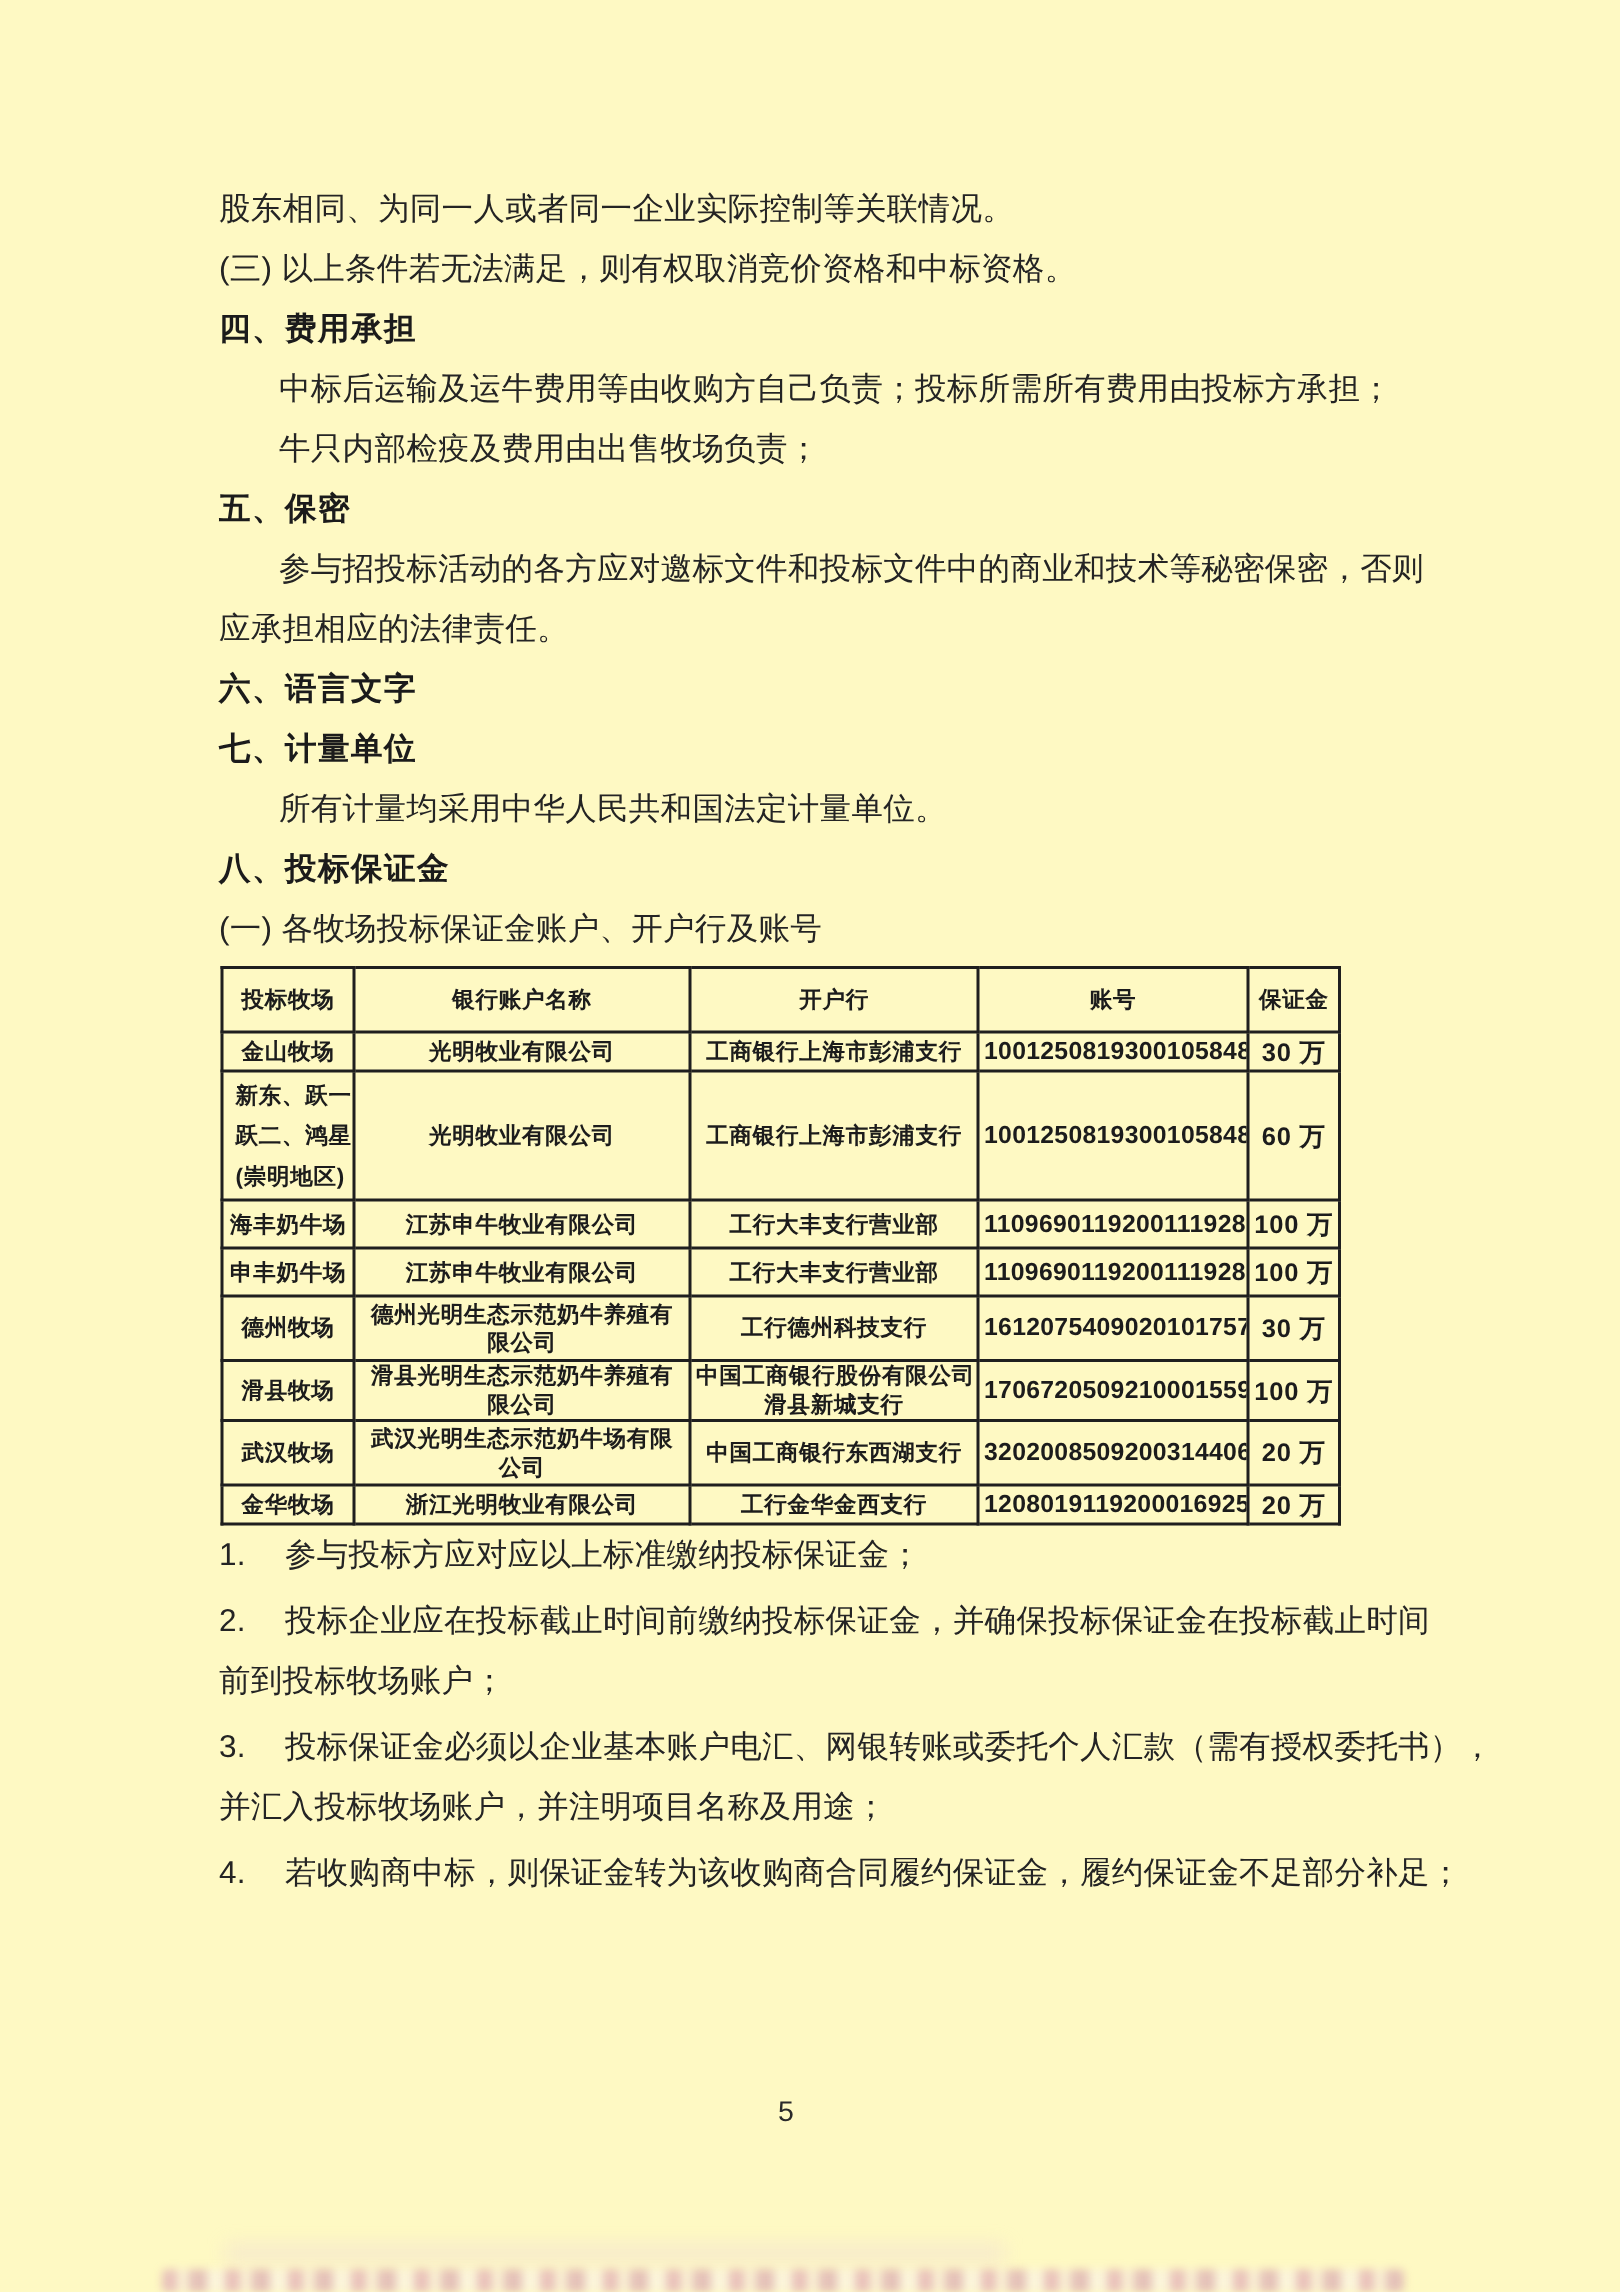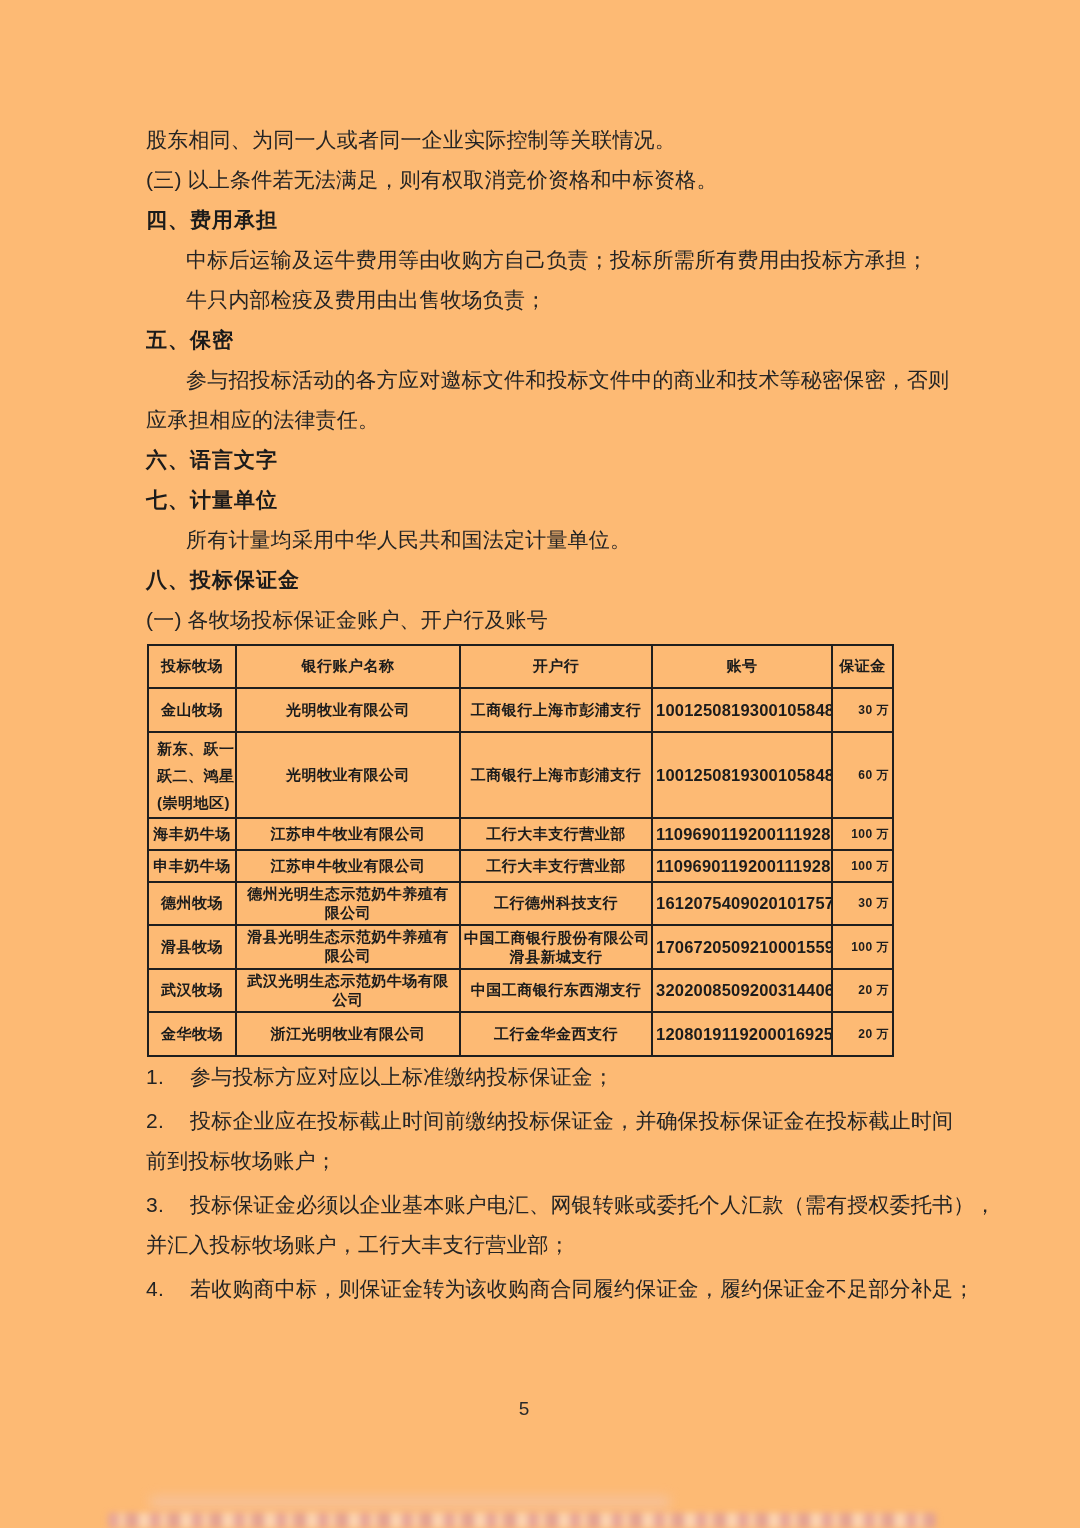--- a/index.html
+++ b/index.html
@@ -4,21 +4,21 @@
 <style>
   html, body { margin:0; padding:0; }
   body {
     width:1080px; height:1528px;
     background:#fdfdfd;
     font-family:"Liberation Sans", sans-serif;
     color:#202020;
     position:relative;
     overflow:hidden;
   }
-  .page { position:relative; width:1080px; height:1528px; background:#fdba74; }
+  .page { position:relative; width:1080px; height:1528px; background:#fef9c3; }
   .content {
     position:absolute; inset:0;
     padding:120px 80px 0 146px;
     box-sizing:border-box;
   }
   .line {
     font-size:21px;
     line-height:40px;
     letter-spacing:0.2px;
     white-space:nowrap;
@@ -43,24 +43,24 @@
     text-align:center;
     vertical-align:middle;
     font-size:15px;
     font-weight:600;
     color:#1c1c1c;
     padding:0 3px;
     overflow:hidden;
     letter-spacing:0.5px;
   }
   table.bid .acct   { font-size:16.5px; letter-spacing:0.2px; font-weight:700; }
-  table.bid .dep    { font-size:12px; font-weight:600; white-space:nowrap;text-align:right; }
+  table.bid .dep    { font-size:17px; font-weight:600; white-space:nowrap; }
   .farm-multi div   { line-height:27px; text-align:left; padding-left:5px; white-space:nowrap; }
   .bank-multi div   { line-height:19px; white-space:nowrap; }
-  .h41 { height:43px; } .h43 { height:44px; } .h86 { height:86px; } .h44 { height:32px; }
+  .h41 { height:43px; } .h43 { height:26px; } .h86 { height:86px; } .h44 { height:32px; }
 
   .page-number {
     position:absolute;
     top:1398px; left:0; width:1048px;
     text-align:center;
     font-size:19px;
     color:#2a2a2a;
   }
 
   
@@ -191,21 +191,21 @@
     <div class="line req">
       <span class="num">1.</span><span>参与投标方应对应以上标准缴纳投标保证金；</span>
     </div>
     <div class="line req mt4">
       <span class="num">2.</span><span>投标企业应在投标截止时间前缴纳投标保证金，并确保投标保证金在投标截止时间</span>
     </div>
     <div class="line">前到投标牧场账户；</div>
     <div class="line req mt4">
       <span class="num">3.</span><span>投标保证金必须以企业基本账户电汇、网银转账或委托个人汇款（需有授权委托书），</span>
     </div>
-    <div class="line">并汇入投标牧场账户，工行大丰支行营业部；</div>
+    <div class="line">并汇入投标牧场账户，并注明项目名称及用途；</div>
     <div class="line req mt4">
       <span class="num">4.</span><span>若收购商中标，则保证金转为该收购商合同履约保证金，履约保证金不足部分补足；</span>
     </div>
 
   </div>
 
   <div class="page-number">5</div>
 
   <div class="bleed-haze"></div>
   <div class="bleed-strip"></div>

